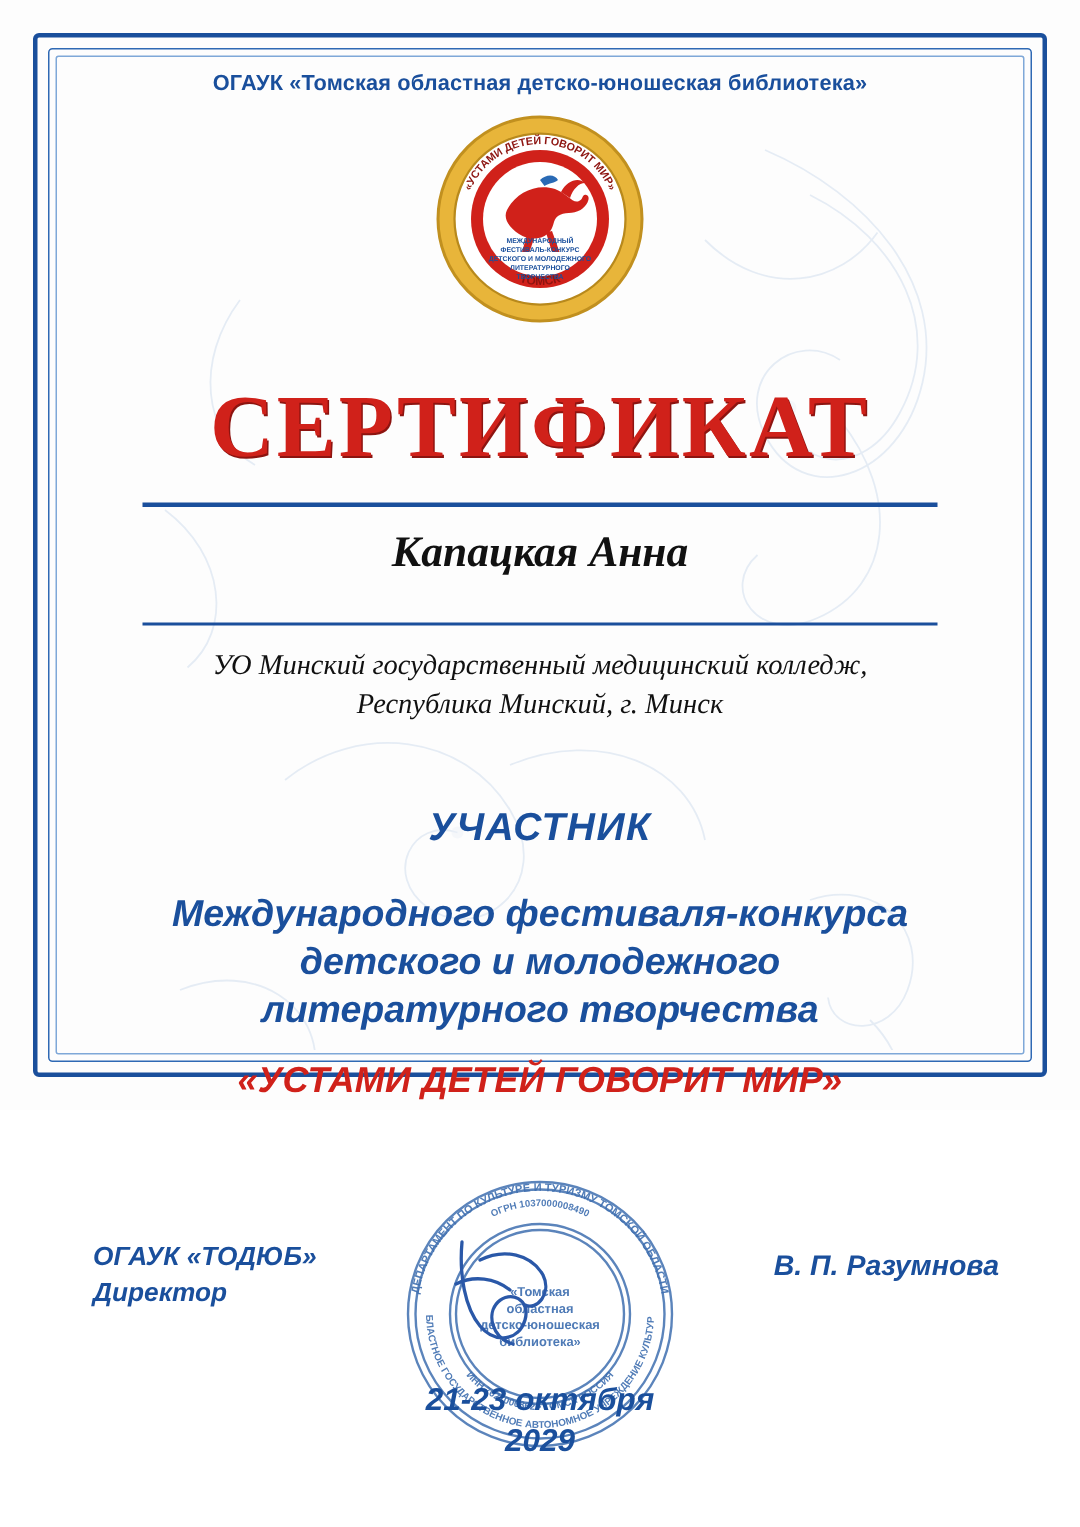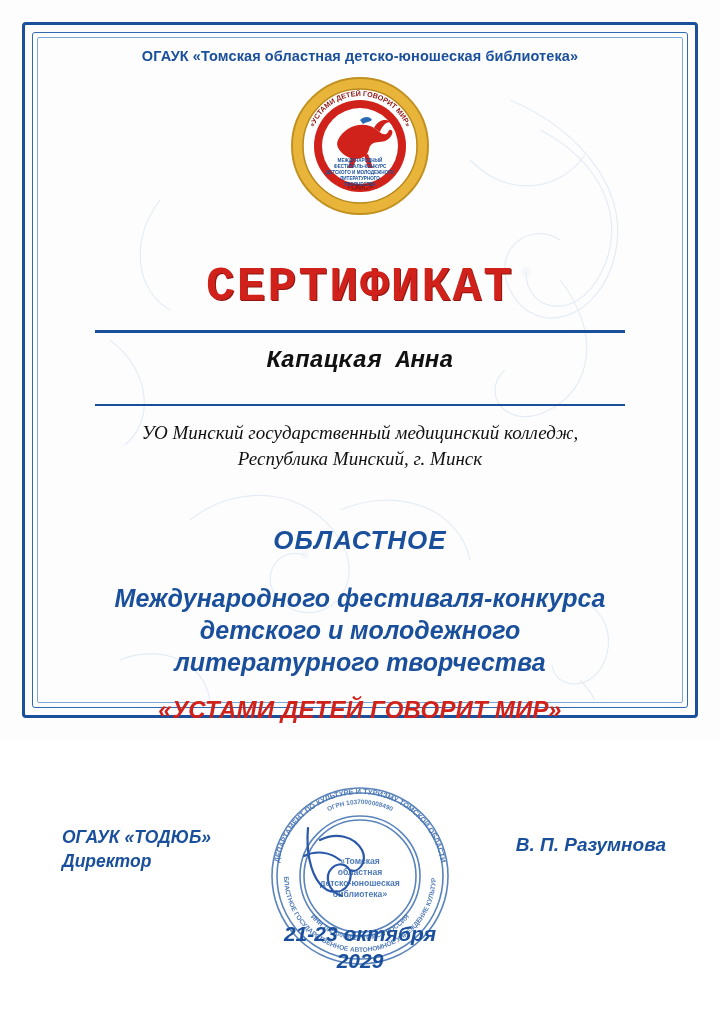--- a/index.html
+++ b/index.html
@@ -80,42 +80,42 @@
     margin-top: 4px;
   }
 
   .emblem-wrap {
     margin-top: 12px;
     display: flex;
     justify-content: center;
   }
 
   .title-main {
-    font-family: Liberation Mono, monospace;
-    font-size: 48px;
+    font-family: Liberation Serif, serif;
+    font-size: 59px;
     font-weight: bold;
     color: #d0211a;
     letter-spacing: 2px;
-    margin-top: 44px;
+    margin-top: 34px;
     text-shadow: 1px 1px 0 #8d1410;
   }
 
   .rule {
     height: 3px;
     background: #1a4f9c;
     margin: 16px auto 0 auto;
     width: 530px;
   }
   .rule.thin { height: 2px; }
 
   .recipient {
-    font-family: Liberation Mono, monospace;
-    font-style: italic;
-    font-weight: bold;
-    font-size: 24px;
+    font-family: Liberation Serif, serif;
+    font-style: italic;
+    font-weight: bold;
+    font-size: 29px;
     color: #111111;
     padding: 14px 0 14px 0;
   }
 
   .affiliation {
     font-family: "Liberation Serif", serif;
     font-style: italic;
     font-size: 19px;
     color: #111111;
     line-height: 1.35;
@@ -281,21 +281,21 @@
 
     <div class="recipient">Капацкая Анна</div>
 
     <div class="rule thin"></div>
 
     <div class="affiliation">
       <div>УО Минский государственный медицинский колледж,</div>
       <div>Республика Минский, г. Минск</div>
     </div>
 
-    <div class="role">ОБЛАСТНОЕ</div>
+    <div class="role">УЧАСТНИК</div>
 
     <div class="event-name">
       <div>Международного фестиваля-конкурса</div>
       <div>детского и молодежного</div>
       <div>литературного творчества</div>
     </div>
 
     <div class="event-title-quoted">«УСТАМИ ДЕТЕЙ ГОВОРИТ МИР»</div>
 
     <div class="sign-block">

